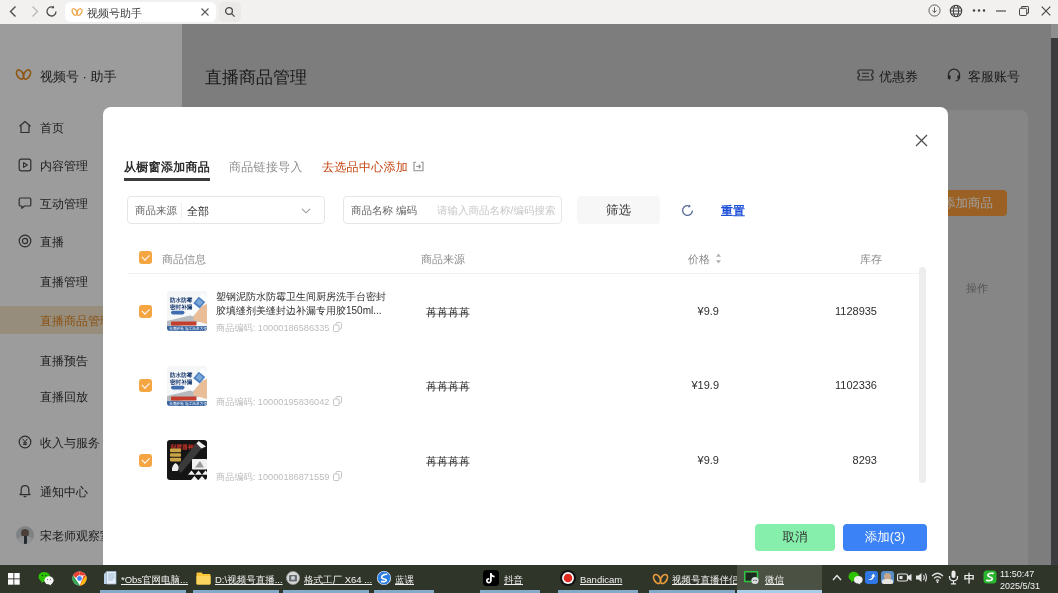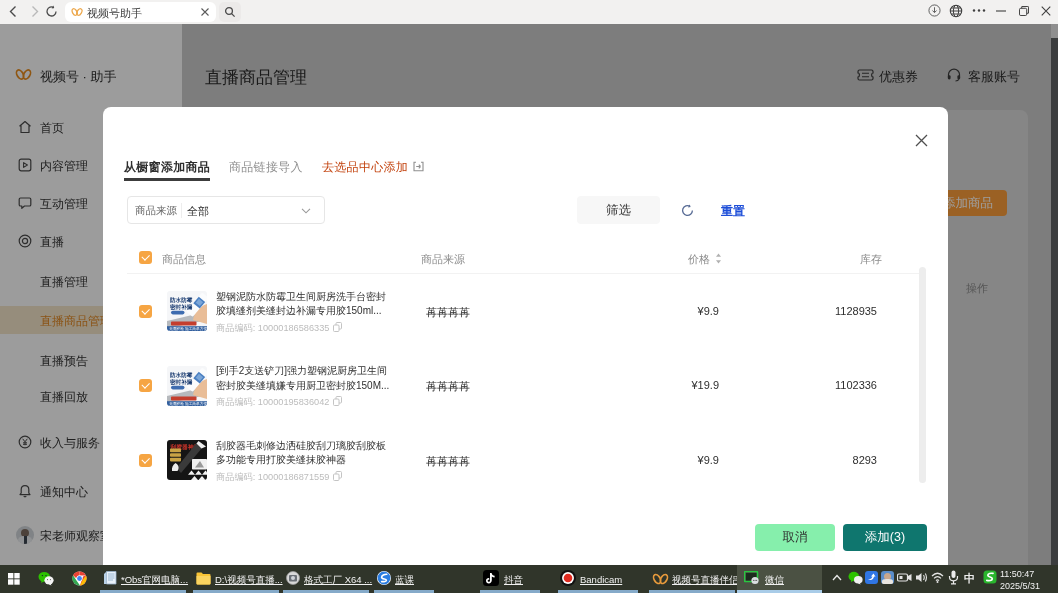--- a/index.html
+++ b/index.html
@@ -201,20 +201,24 @@
         <path d="M3.2 5.5 H7.6 M7.6 5.5 L5.8 3.7 M7.6 5.5 L5.8 7.3" stroke="#8f8f8f" stroke-width="1.1" fill="none"></path>
       </svg>
 
     <div class="abs" style="left:24px;top:89px;width:198px;height:28px;border:1px solid #e6e6e6;border-radius:4px;background:#fff">
       <span class="abs" style="left:7px;top:7px;font-size:10.5px;color:#666">商品来源</span>
       <span class="abs" style="left:53px;top:6px;width:1px;height:15px;background:#ededed"></span>
       <span class="abs" style="left:59px;top:6.5px;font-size:11px;color:#2e2e2e">全部</span>
       <svg class="abs" style="left:173px;top:11px" width="10" height="6" viewBox="0 0 10 6">
           <path d="M1 0.8 L5 4.8 L9 0.8" stroke="#999" stroke-width="1.1" fill="none"></path>
         </svg>
+    </div>
+    <div class="abs" style="left:240px;top:89px;width:219px;height:28px;border:1px solid #e6e6e6;border-radius:4px;background:#fff">
+      <span class="abs" style="left:7px;top:7px;font-size:10.5px;color:#666">商品名称 编码</span>
+      <span class="abs" style="left:93px;top:7px;font-size:10.5px;color:#c8c8c8">请输入商品名称/编码搜索</span>
     </div>
     <div class="abs" style="left:474px;top:89px;width:83px;height:28px;border-radius:4px;background:#f7f7f7;text-align:center;font-size:12.5px;color:#2e2e2e;line-height:28px">筛选</div>
     <svg class="abs" style="left:578px;top:97px" width="13" height="13" viewBox="0 0 13 13">
         <path d="M11.4 6.5 A4.9 4.9 0 1 1 9 2.3" stroke="#576b95" stroke-width="1.3" fill="none"></path>
         <path d="M8.6 0.4 L9.6 2.9 L7 3.5 Z" fill="#576b95"></path>
       </svg>
     <div class="abs" style="left:618px;top:96px;font-size:12px;color:#1d4ed8;font-weight:700">重置</div>
 
     <div class="abs" style="left:36px;top:144px"></div>
     <div class="cb abs" style="left:36px;top:144px"></div>
@@ -278,21 +282,20 @@
             <rect x="27.5" y="8" width="5.4" height="5" fill="#7ba6d8"></rect>
           </g>
           <text x="3" y="11.2" font-size="5.6" font-weight="bold" fill="#16386e" font-family="Liberation Sans, sans-serif">防水防霉</text>
           <text x="3" y="17.8" font-size="5.6" font-weight="bold" fill="#16386e" font-family="Liberation Sans, sans-serif">密封补漏</text>
           <rect x="4" y="19.8" width="13.5" height="3.6" rx="1.8" fill="#3e6cb0"></rect>
           <rect x="4" y="30.6" width="25.5" height="4" rx="0.8" fill="#c43e2e"></rect>
           <rect x="0" y="35.2" width="40" height="4.8" fill="#33609f"></rect>
           <text x="2.2" y="39" font-size="3.7" fill="#fff" font-family="Liberation Sans, sans-serif">无需胶枪 施工简单方便</text>
         </g>
       </svg>
-    <div class="title abs" style="left:113px;top:257px;white-space:nowrap">[到手2支送铲刀]强力塑钢泥厨房卫生间<br>密封胶美缝填嫌专用厨卫密封胶150M...</div>
     <div class="code abs" style="left:113px;top:289px">商品编码: 10000195836042<svg style="margin-left:4px;vertical-align:-1px" width="9" height="10" viewBox="0 0 9 10">
           <rect x="3" y="0.5" width="5.5" height="6.5" rx="1" stroke="#c4c4c4" stroke-width="1" fill="none"></rect>
           <rect x="0.5" y="3" width="5.5" height="6.5" rx="1" stroke="#c4c4c4" stroke-width="1" fill="#fff"></rect>
         </svg></div>
     <div class="src abs" style="left:323px;top:272px">苒苒苒苒</div>
     <div class="num abs" style="left:556px;top:272px;width:60px">¥19.9</div>
     <div class="num abs" style="left:704px;top:272px;width:70px">1102336</div>
 
     <div class="cb abs" style="left:36px;top:346.5px"></div>
     <svg class="abs" style="left:64px;top:333px" width="40" height="40" viewBox="0 0 40 40">
@@ -312,33 +315,32 @@
           <rect x="25" y="19" width="15" height="10.5" rx="0.8" fill="#f1f1f1"></rect>
           <path d="M28 27.5 L33 21 L37 27.5 Z" fill="#9a9a9a"></path>
           <path d="M8.5 23 C11.5 24.5 12.5 28 10.5 31 L5 31 C4.5 27.5 6 24.5 8.5 23 Z" fill="#ececec"></path>
           <path d="M24.5 30.5 L28 34.7 H21 Z" fill="#f2f2f2"></path>
           <path d="M31.5 30.5 L35 34.7 H28 Z" fill="#f2f2f2"></path>
           <path d="M38.5 30.5 L42 34.7 H35 Z" fill="#f2f2f2"></path>
           <path d="M27.5 36 L31 40 H24 Z" fill="#f2f2f2"></path>
           <path d="M35 36 L38.5 40 H31.5 Z" fill="#f2f2f2"></path>
         </g>
       </svg>
-    <div class="title abs" style="left:113px;top:331.5px;white-space:nowrap">刮胶器毛刺修边洒硅胶刮刀璃胶刮胶板<br>多功能专用打胶美缝抹胶神器</div>
     <div class="code abs" style="left:113px;top:363.5px">商品编码: 10000186871559<svg style="margin-left:4px;vertical-align:-1px" width="9" height="10" viewBox="0 0 9 10">
           <rect x="3" y="0.5" width="5.5" height="6.5" rx="1" stroke="#c4c4c4" stroke-width="1" fill="none"></rect>
           <rect x="0.5" y="3" width="5.5" height="6.5" rx="1" stroke="#c4c4c4" stroke-width="1" fill="#fff"></rect>
         </svg></div>
     <div class="src abs" style="left:323px;top:346.5px">苒苒苒苒</div>
     <div class="num abs" style="left:556px;top:346.5px;width:60px">¥9.9</div>
     <div class="num abs" style="left:704px;top:346.5px;width:70px">8293</div>
 
     <div class="abs" style="left:816px;top:160px;width:7px;height:216px;background:#ededed;border-radius:4px"></div>
 
     <div class="abs" style="left:652px;top:417px;width:80px;height:27px;border-radius:4px;background:#86efac;text-align:center;font-size:12.5px;color:#2e2e2e;line-height:27px">取消</div>
-    <div class="abs" style="left:740px;top:417px;width:84px;height:27px;border-radius:4px;background:#0f766e;text-align:center;font-size:12.5px;color:#fff;line-height:27px">添加(3)</div>
+    <div class="abs" style="left:740px;top:417px;width:84px;height:27px;border-radius:4px;background:#3b82f6;text-align:center;font-size:12.5px;color:#fff;line-height:27px">添加(3)</div>
   </div>
 </div>
 <div id="pgsb">
     <div class="thumb"></div>
   </div>
 
 <div id="taskbar">
 
   <svg class="abs" style="left:8px;top:8px" width="12" height="12" viewBox="0 0 12 12">
       <rect x="0" y="0" width="5.4" height="5.4" fill="#fdfdfd"></rect>

